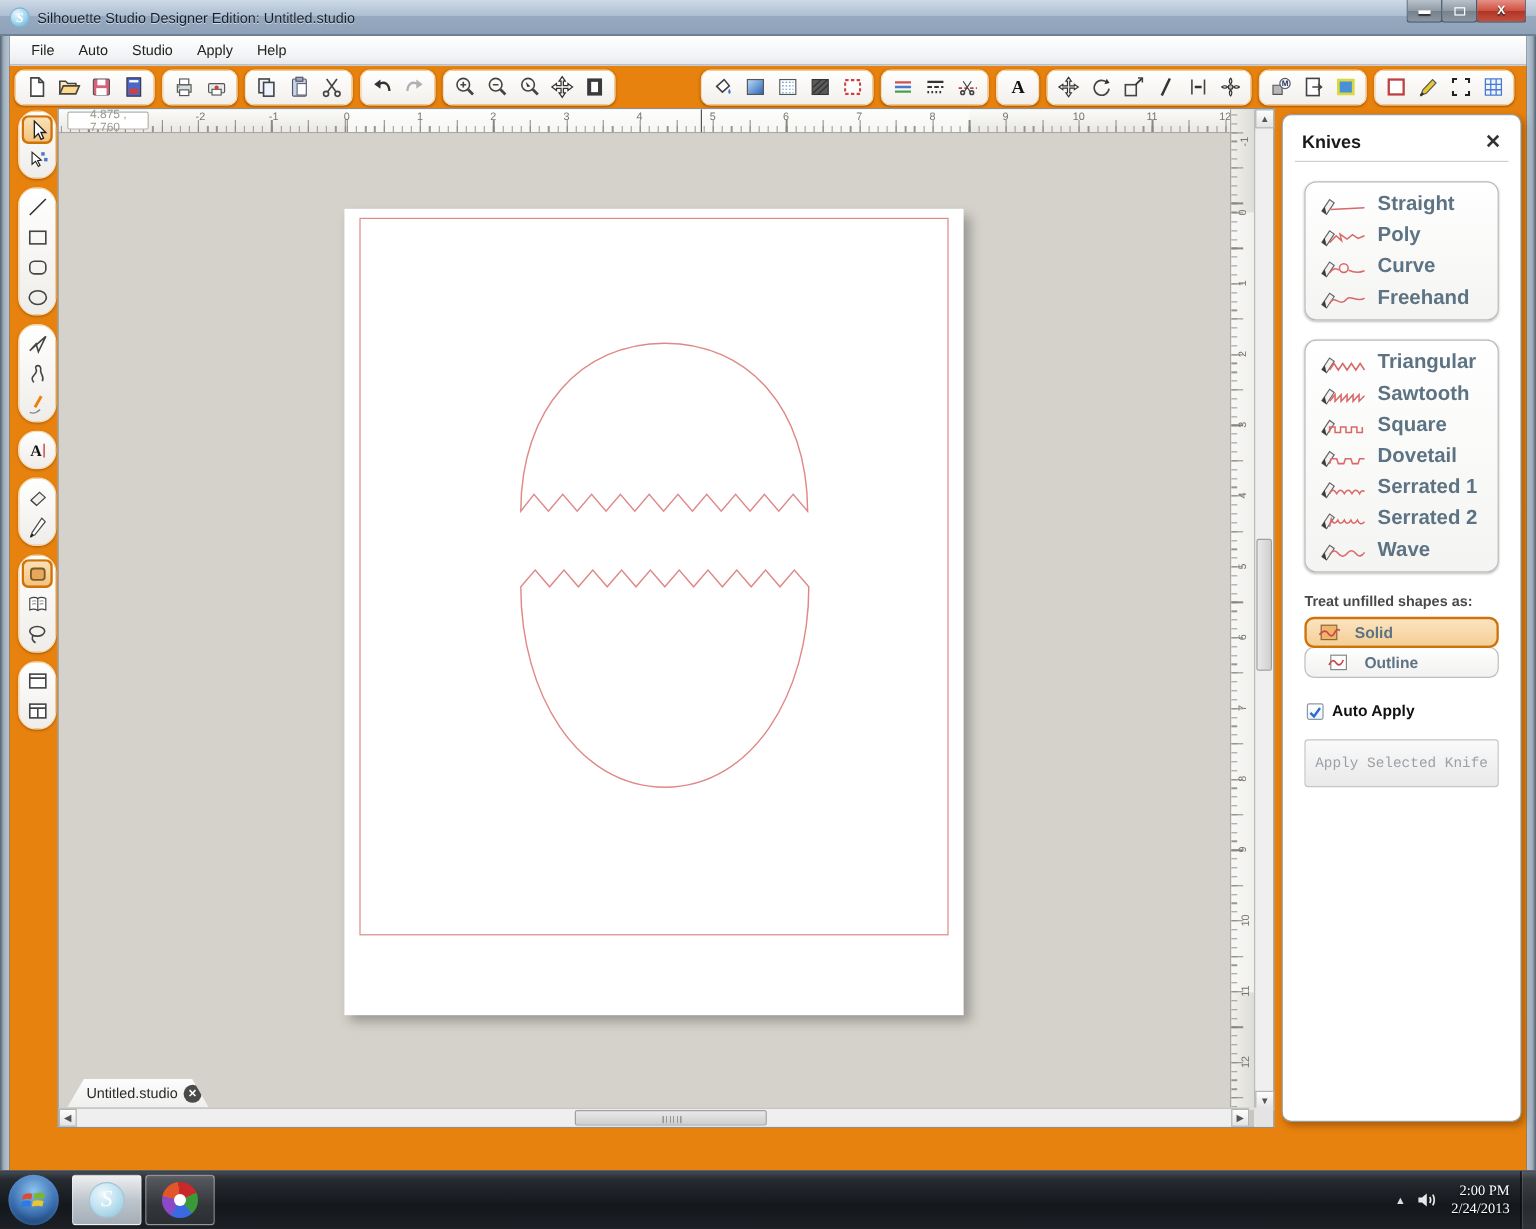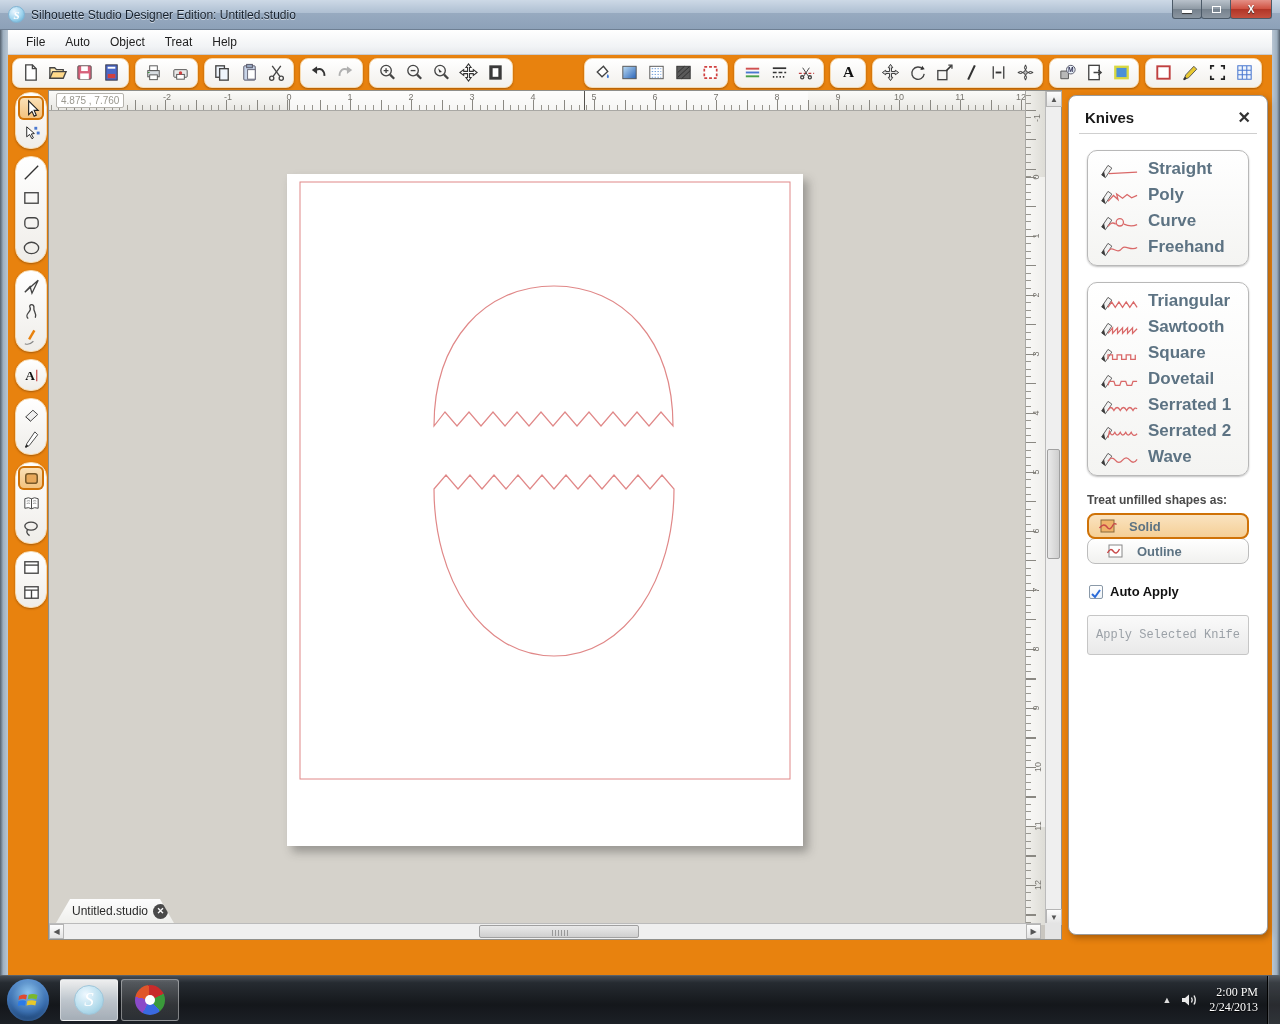--- a/index.html
+++ b/index.html
@@ -59,21 +59,21 @@
     background:linear-gradient(#fbfbf9,#e9e8e4); border-bottom:1px solid #a9a8a4; overflow:hidden; }
   .hruler .band { position:absolute; left:240px; top:0; width:519px; height:100%; background:rgba(255,255,255,.6); }
   .hruler .ticks-minor { position:absolute; left:0; bottom:0; width:100%; height:5px;
     background:repeating-linear-gradient(90deg,#98968f 0 1px,transparent 1px 7.625px); background-position:240px 0; }
   .hruler .ticks-major { position:absolute; left:0; bottom:0; width:100%; height:10px;
     background:repeating-linear-gradient(90deg,#8a8882 0 1px,transparent 1px 30.5px); background-position:240px 0; }
   .hruler .marker { position:absolute; left:535px; top:0; width:1px; height:100%; background:#55534e; }
   .rlabel { position:absolute; top:1px; transform:translateX(-50%); font-size:9px; color:#77756f; }
   .coordbox { position:absolute; left:7px; top:2px; width:68px; height:15px; background:#fff;
     border:1px solid #b5b3ad; border-radius:2px; font-size:10px; color:#9a988f; display:flex;
-    align-items:center; padding-left:4px; z-index:3; }
+    align-items:center; padding-left:18px; z-index:3; }
 
   .vruler { position:absolute; right:16px; top:0; width:20px; height:834px;
     background:linear-gradient(90deg,#f1f0ec,#dddcd6); border-left:1px solid #a9a8a4; overflow:hidden; }
   .vruler .band { position:absolute; top:86px; left:0; height:650px; width:100%; background:rgba(255,255,255,.55); }
   .vruler .ticks-minor { position:absolute; left:0; top:0; height:100%; width:5px;
     background:repeating-linear-gradient(#98968f 0 1px,transparent 1px 7.375px); background-position:0 86px; }
   .vruler .ticks-major { position:absolute; left:0; top:0; height:100%; width:10px;
     background:repeating-linear-gradient(#8a8882 0 1px,transparent 1px 29.5px); background-position:0 86px; }
   .vlabel { position:absolute; left:7px; transform:translateY(-50%) rotate(-90deg); font-size:9px; color:#77756f; }
 
@@ -170,22 +170,22 @@
     <div class="winbtn">
         <span class="maxglyph"></span>
       </div>
     <div class="winbtn close">X</div>
   </div>
 </div>
 
 <div class="menubar">
   <span class="menu-item">File</span>
   <span class="menu-item">Auto</span>
-  <span class="menu-item">Object</span>
-  <span class="menu-item">Treat</span>
+  <span class="menu-item">Studio</span>
+  <span class="menu-item">Apply</span>
   <span class="menu-item">Help</span>
 </div>
 
 <div class="side-edge" style="left:0"></div>
 <div class="side-edge right" style="right:0"></div>
 
 <div class="toolbar">
   <span style="display:inline-flex">
       <div class="tgroup">
         <span class="ic">

